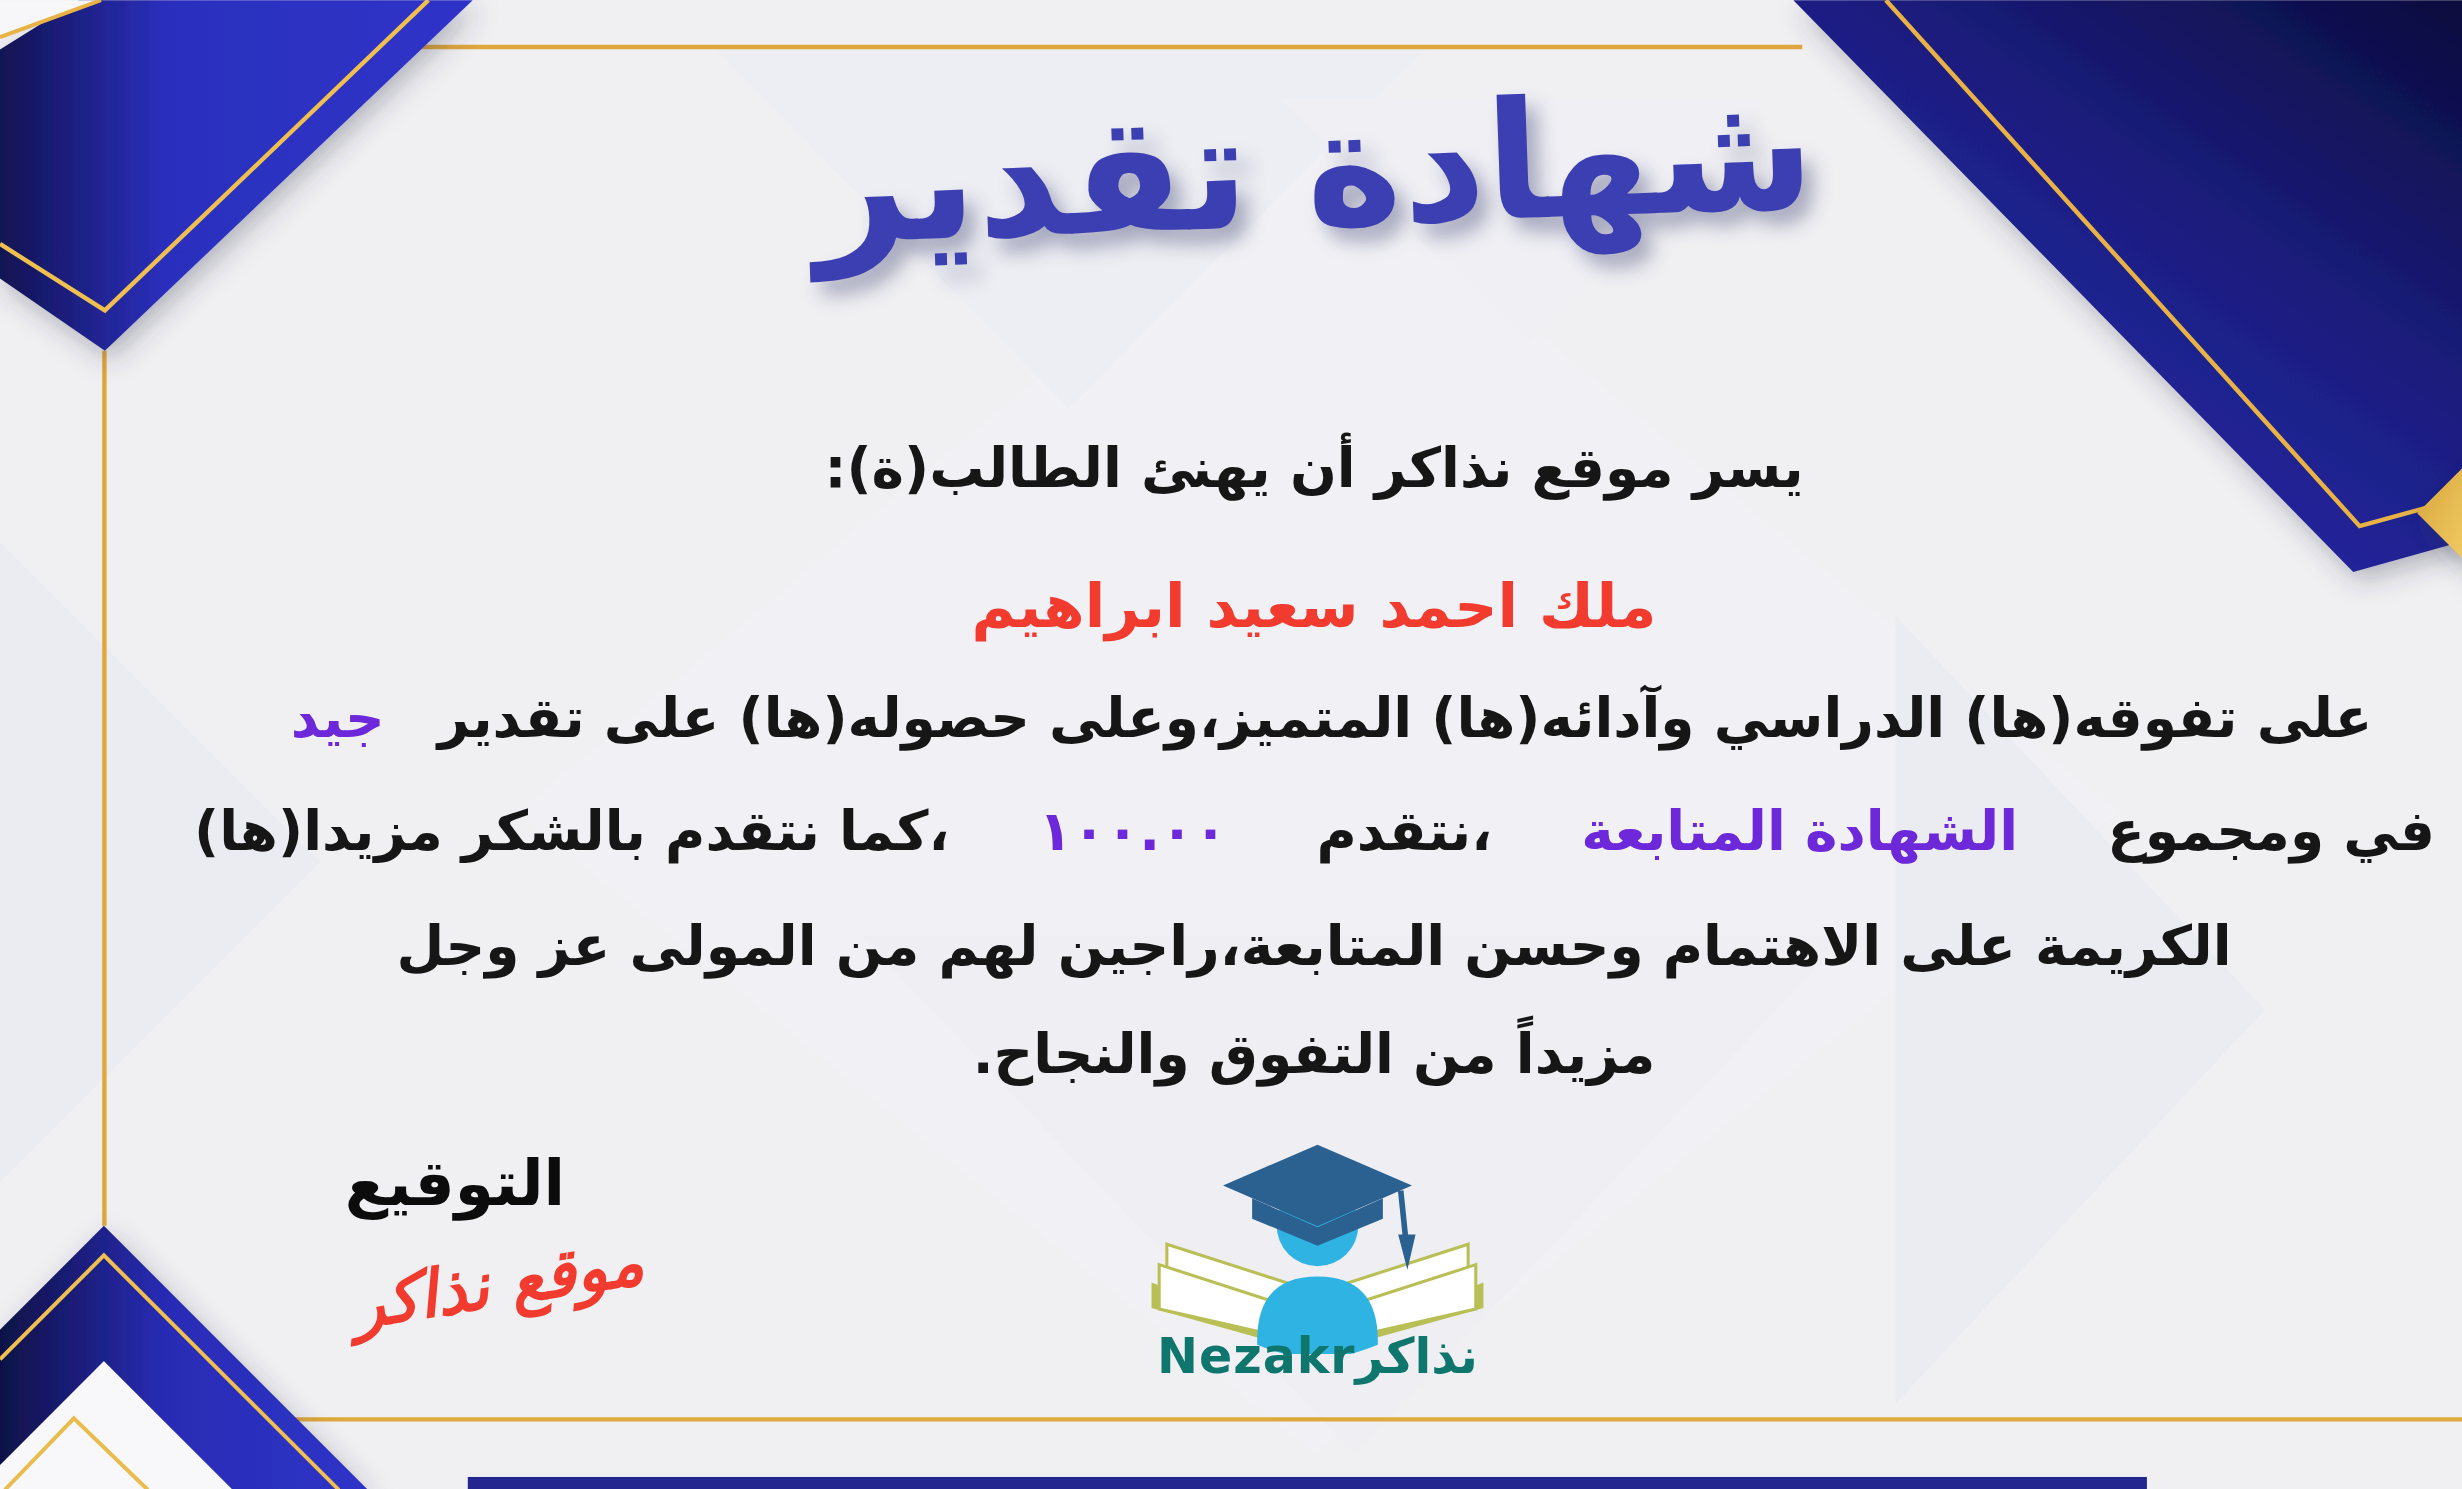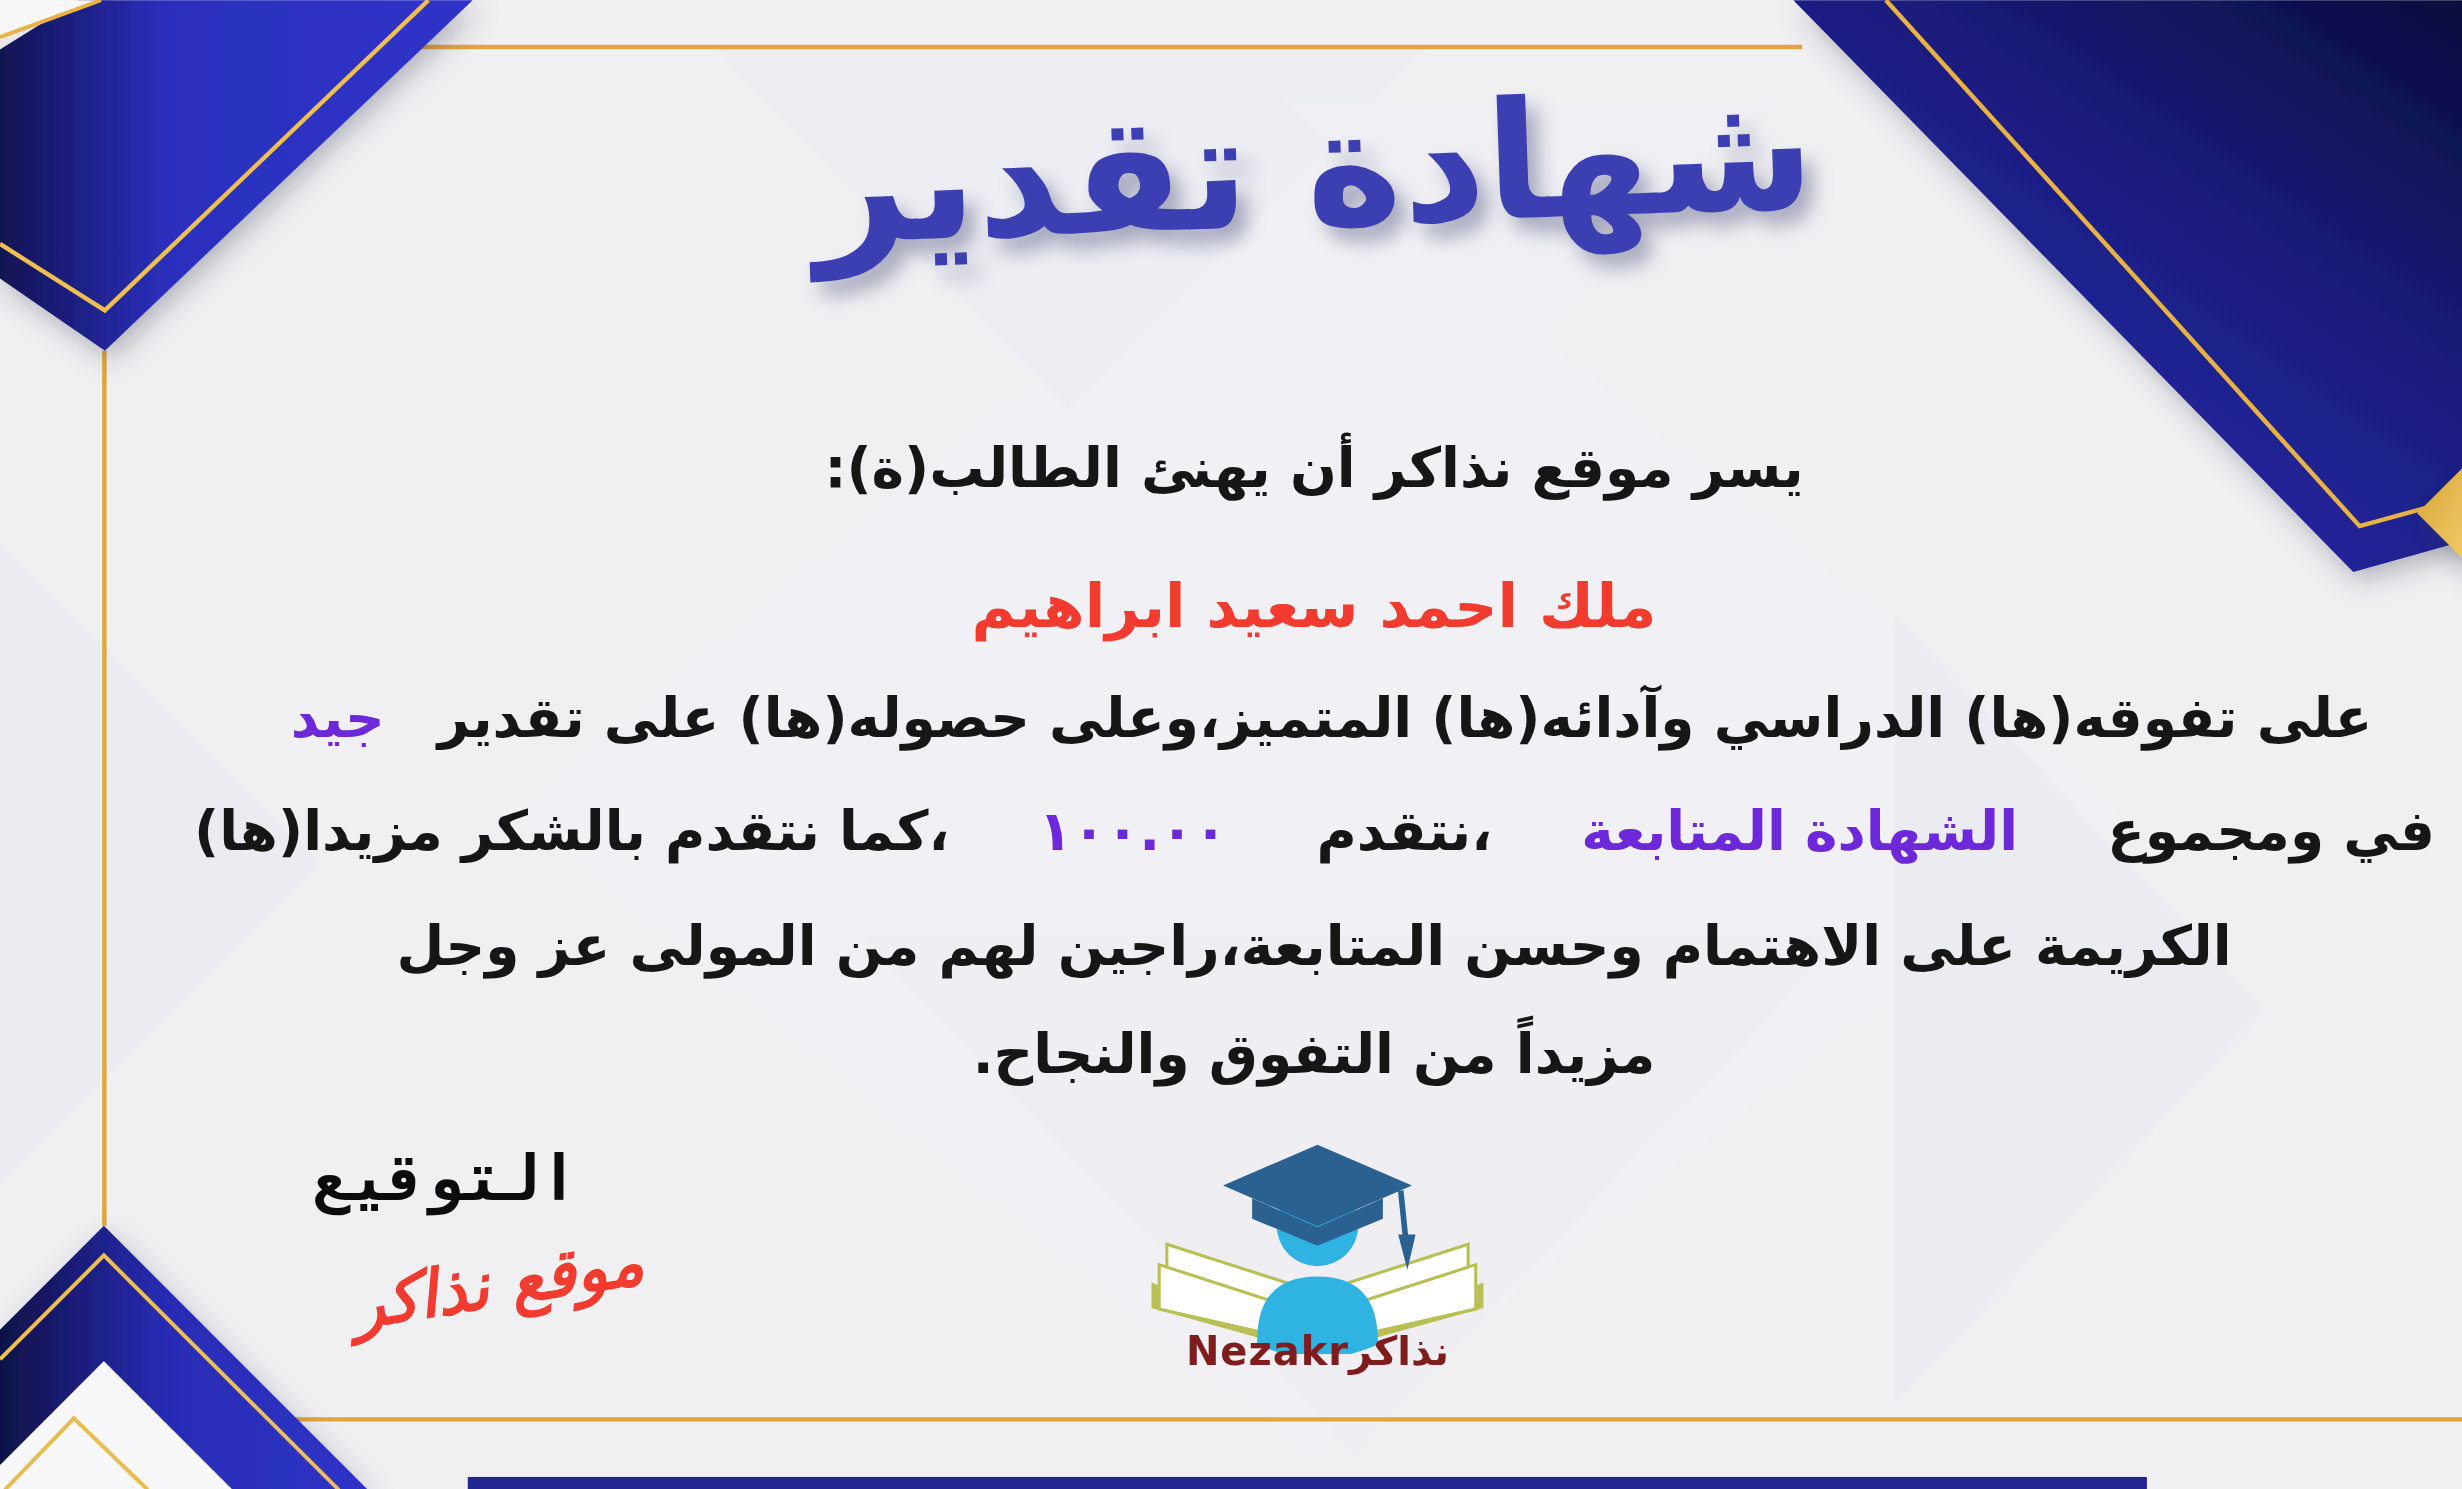--- a/index.html
+++ b/index.html
@@ -19,29 +19,29 @@
   }
   .greeting{left:0;top:432px;width:2628px;font-size:55px;}
   .name{left:0;top:567px;width:2628px;font-size:60px;color:#F23B2F;}
   .line3{left:39px;top:682px;width:2551px;font-size:55px;}
   .line4{left:39px;top:795px;width:2551px;font-size:55px;}
   .line5{left:0;top:910px;width:2628px;font-size:55px;}
   .line6{left:0;top:1018px;width:2628px;font-size:55px;}
   .red{color:#6d28d9;}
   .gap1{margin:0 34px;}
   .gap2{margin:0 70px;}
-  .sig-label{left:332px;top:1142px;width:246px;font-size:63px;color:#0c0c0c;font-family:Liberation Mono, monospace;}
+  .sig-label{left:332px;top:1142px;width:246px;font-size:63px;color:#0c0c0c;}
   .sig-script{
     left:340px;top:1241px;width:315px;font-size:65px;color:#F23B2F;
     font-weight:700;font-style:italic;transform:rotate(-9deg);
   }
   .logo-box{left:1123px;top:1114px;width:389px;text-align:center;}
   .logo-box svg{display:block;width:389px;height:240px;}
   .logo-text{
-    direction:ltr;margin-top:-25.6px;font-size:40px;font-weight:700;color:#7f1d1d;
+    direction:ltr;margin-top:-25.6px;font-size:49px;font-weight:700;color:#0f766e;
     letter-spacing:1px;
   }
 </style>
 </head>
 <body>
 
 <div id="stage">
 
   <svg class="bg" viewBox="0 0 5337 3025">
     <defs>

